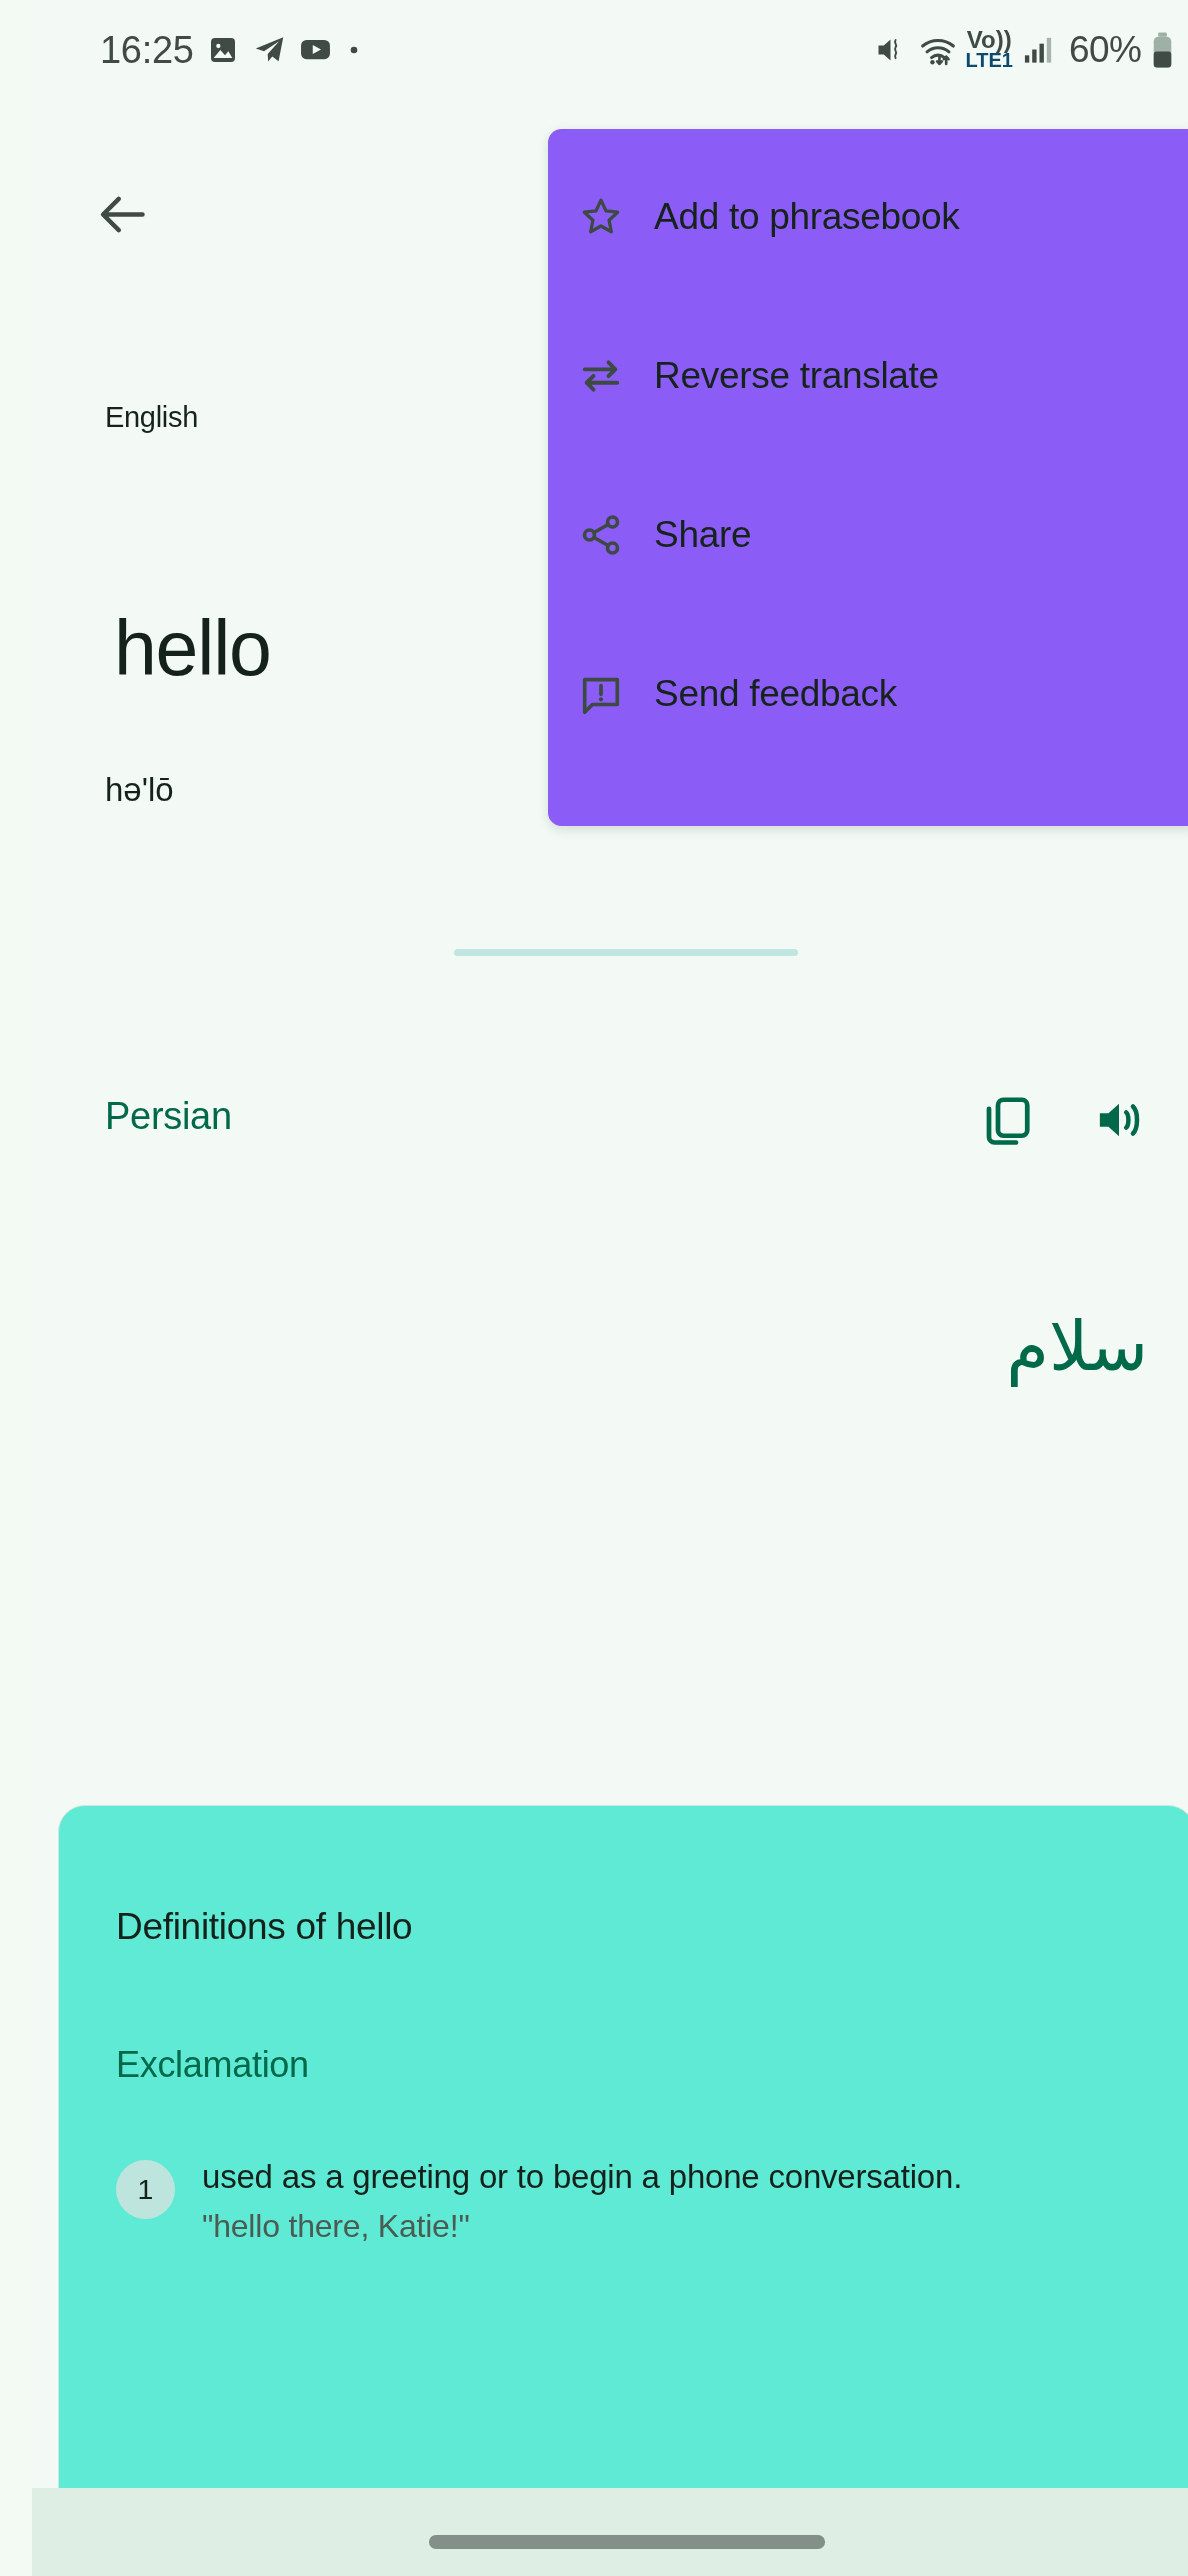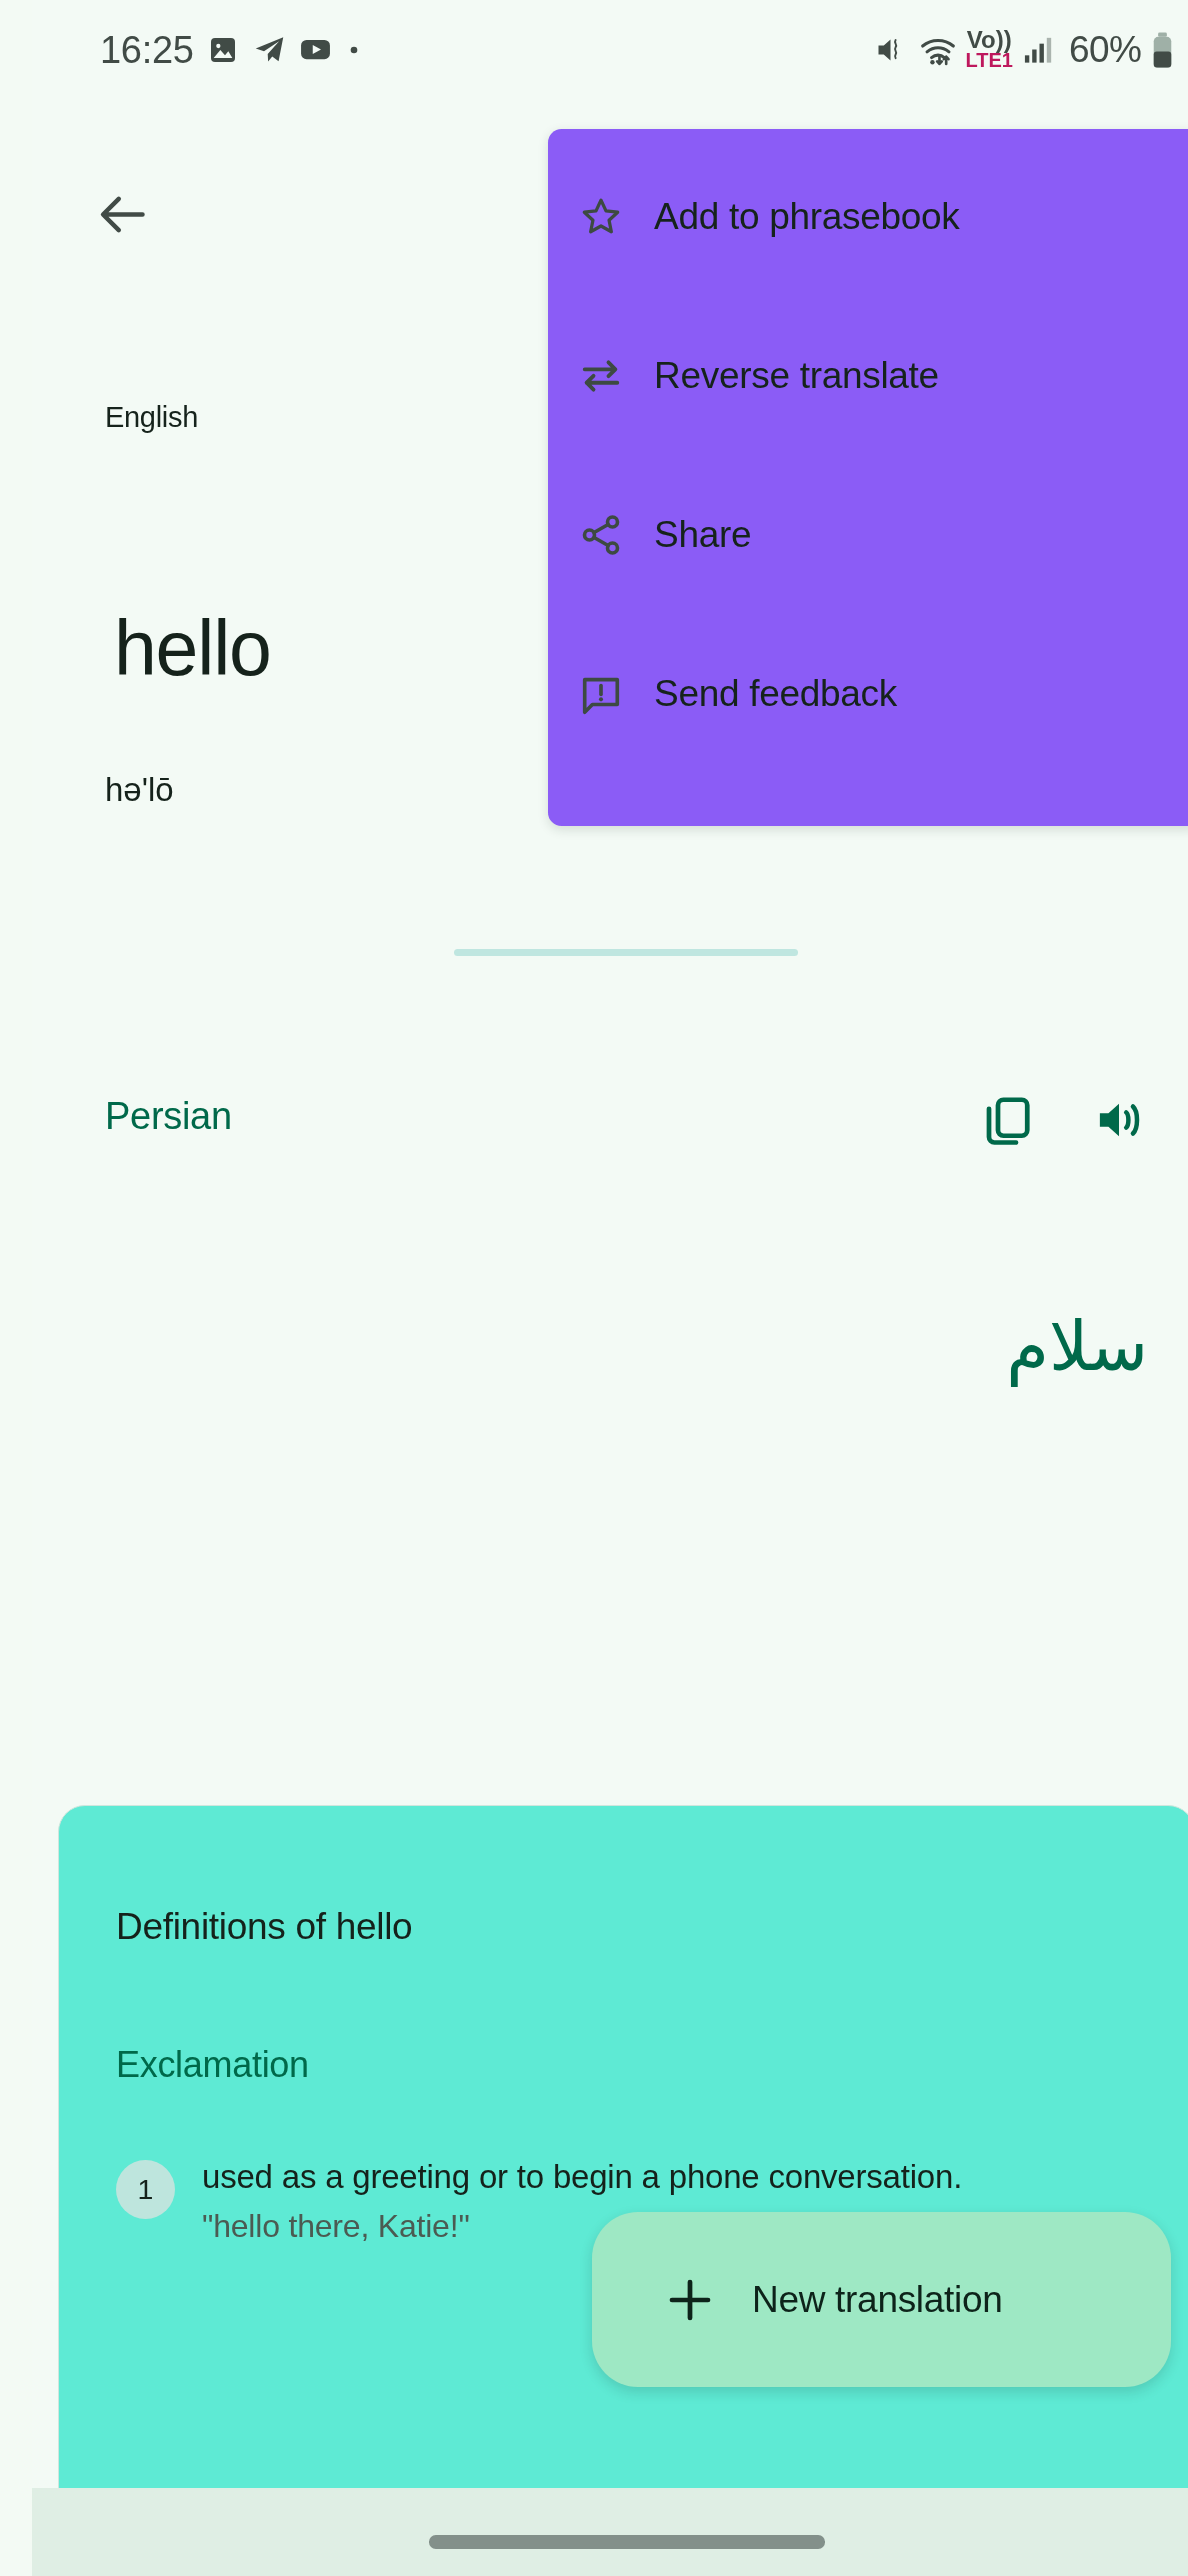--- a/index.html
+++ b/index.html
@@ -286,21 +286,21 @@
           <path d="M2.5 9.3C5.5 6.8 9 5.5 13 5.5s7.5 1.3 10.5 3.8" stroke="#414b46" stroke-width="2.1" fill="none" stroke-linecap="round"></path>
           <path d="M5.5 13.3c2.2-1.8 4.7-2.8 7.5-2.8s5.3 1 7.5 2.8" stroke="#414b46" stroke-width="2.1" fill="none" stroke-linecap="round"></path>
           <path d="M8.6 17.2c1.3-1.1 2.8-1.7 4.4-1.7 1.6 0 3.1.6 4.4 1.7" stroke="#414b46" stroke-width="2.1" fill="none" stroke-linecap="round"></path>
           <circle cx="9.2" cy="20.4" r="1.5" fill="#414b46"></circle>
           <path d="M14 16.5v5m0 0l-1.6-1.7M14 21.5l1.6-1.7" stroke="#414b46" stroke-width="1.8" fill="none" stroke-linecap="round"></path>
           <path d="M18.6 21.6v-5m0 0l-1.6 1.7M18.6 16.6l1.6 1.7" stroke="#414b46" stroke-width="1.8" fill="none" stroke-linecap="round"></path>
         </svg>
       </span>
       <span class="ic" style="flex-direction:column;line-height:0.92;">
         <span style="font-size:24px;color:#414b46;font-weight:bold;">Vo))</span>
-        <span style="font-size:20px;color:#be185d;font-weight:bold;">LTE1</span>
+        <span style="font-size:20px;color:#0c4a6e;font-weight:bold;">LTE1</span>
       </span>
       <span class="ic">
         <svg width="35" height="35" viewBox="0 0 24 24">
           <rect x="2" y="16" width="3" height="5" fill="#414b46"></rect>
           <rect x="7" y="12" width="3" height="9" fill="#414b46"></rect>
           <rect x="12" y="8" width="3" height="13" fill="#414b46"></rect>
           <rect x="17" y="4" width="3" height="17" fill="#aab4ae"></rect>
         </svg>
       </span>
       <span class="sb-batt-text">60%</span>
@@ -406,27 +406,19 @@
           <path d="M3.5 4.5h17v13h-13l-4 4z" stroke="#3d4a42" stroke-width="1.9" fill="none" stroke-linejoin="round"></path>
           <path d="M12 7.6v4.6" stroke="#3d4a42" stroke-width="1.9" stroke-linecap="round"></path>
           <circle cx="12" cy="14.8" r="1.05" fill="#3d4a42"></circle>
         </svg>
       </span>
       <span class="mi-label">Send feedback</span>
     </div>
 
   </div>
 
-  <div class="fab">
-    <span class="ic">
-      <svg width="54" height="54" viewBox="0 0 24 24">
-        <path d="M12 4v16M4 12h16" stroke="#0d231a" stroke-width="2.1" stroke-linecap="round"></path>
-      </svg>
-    </span>
-    <span class="fab-label">New translation</span>
-  </div>
 
   <div class="navbar">
     <div class="nav-pill"></div>
   </div>
 
 </div>
 
 
 </body></html>

